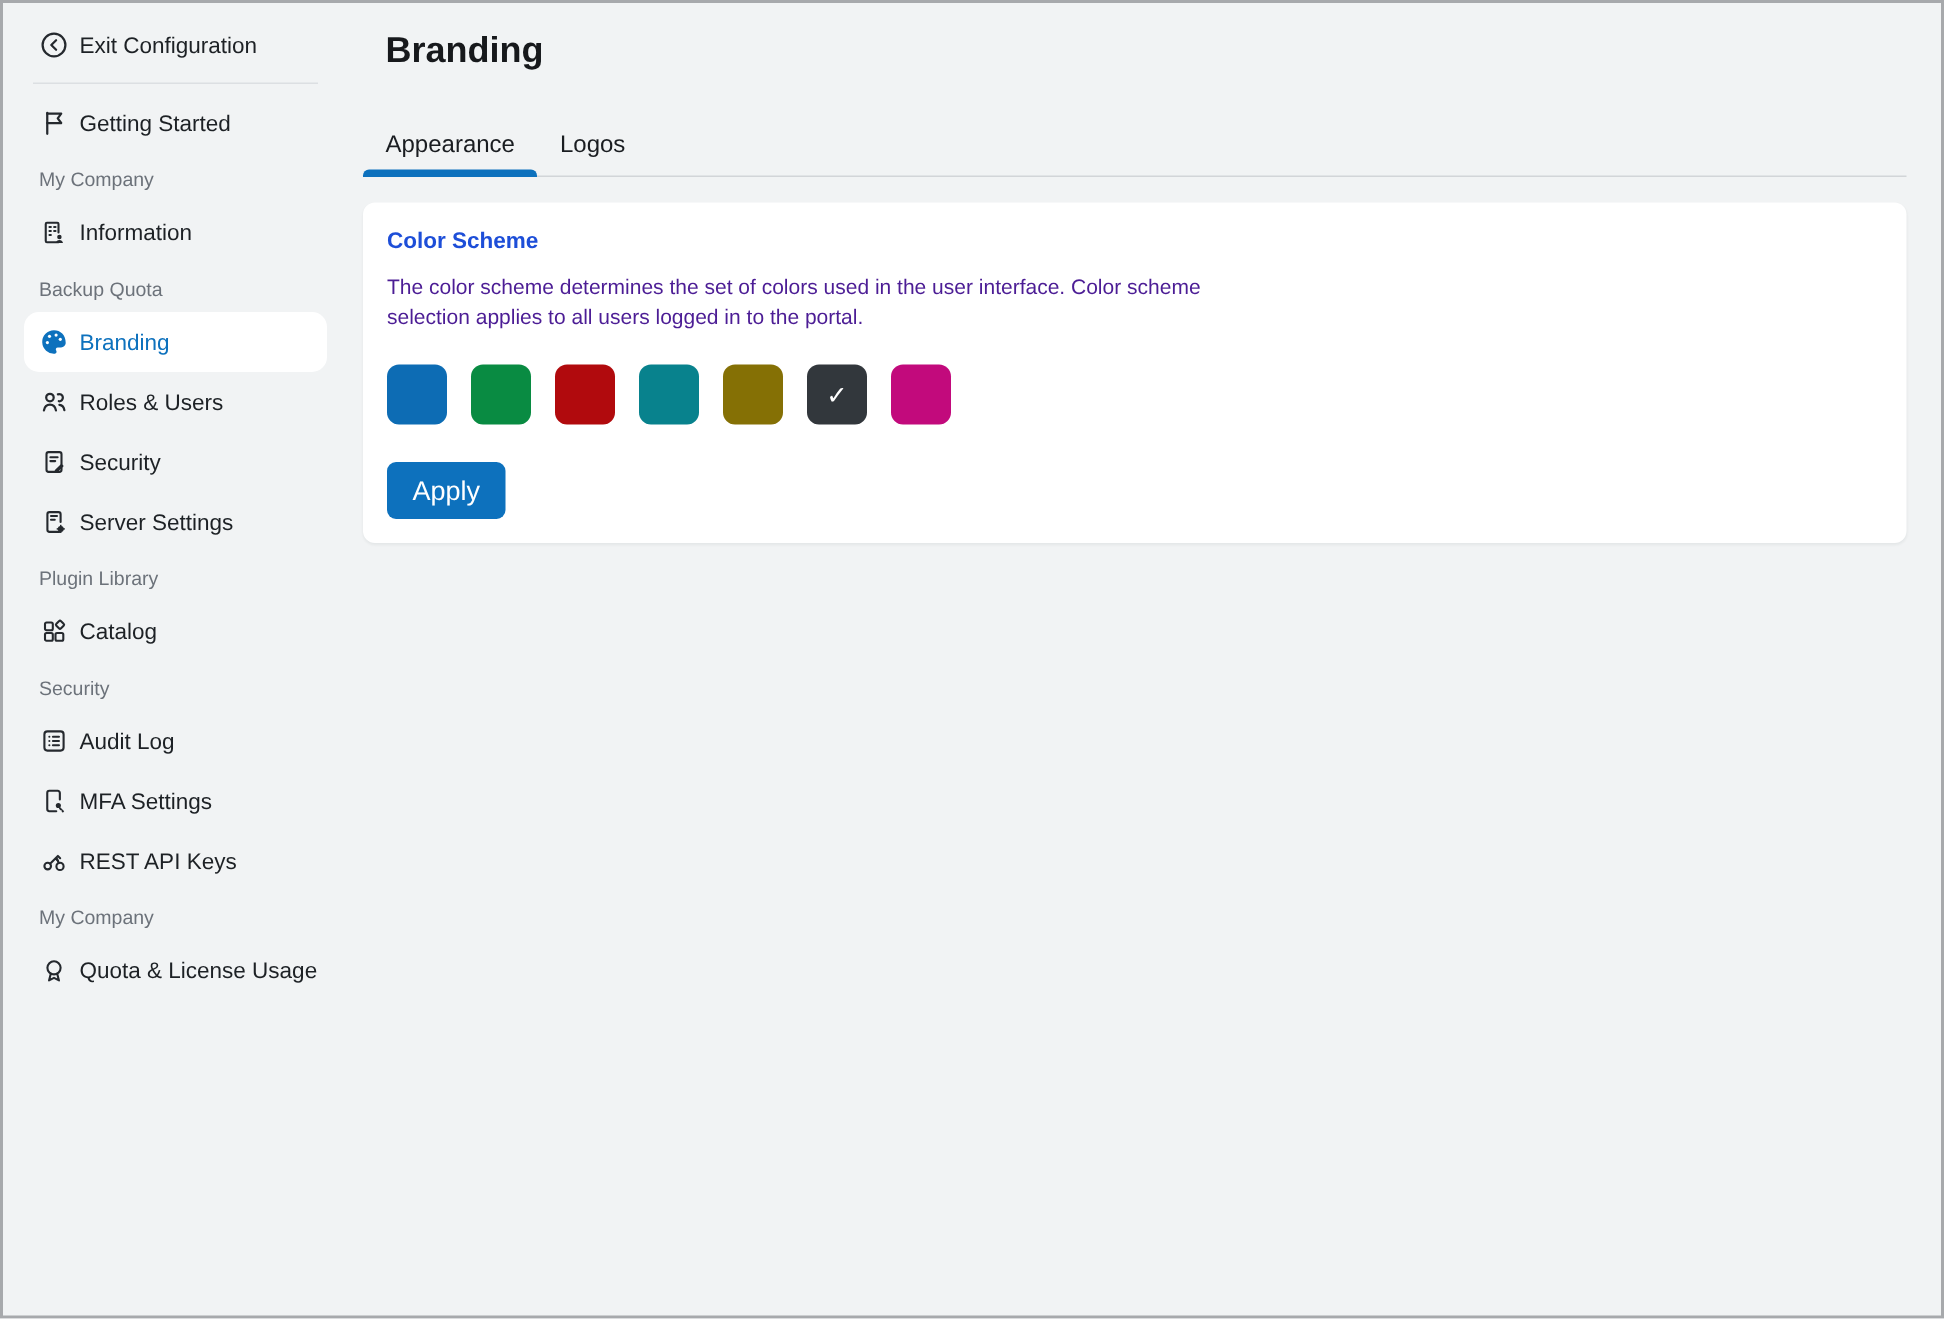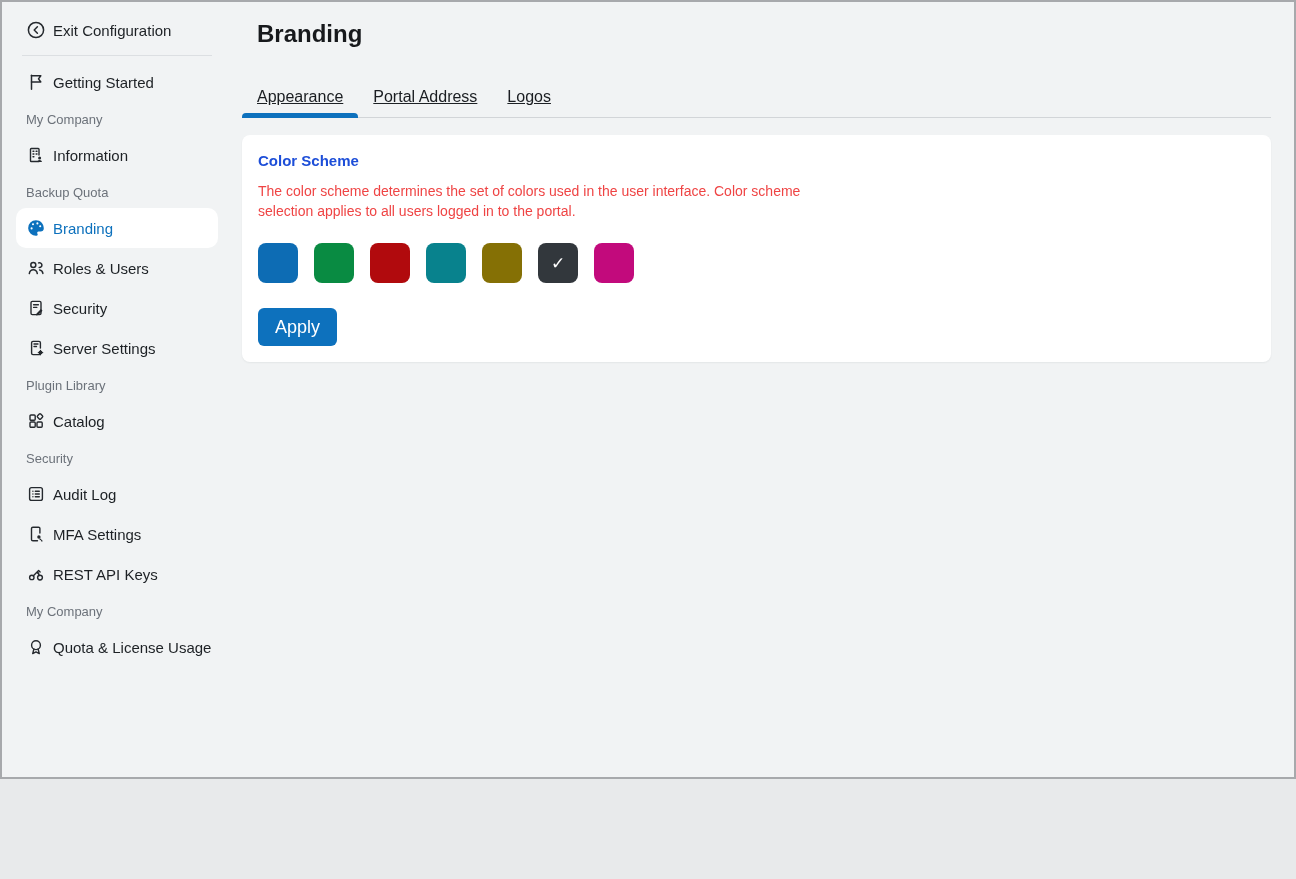--- a/index.html
+++ b/index.html
@@ -2,21 +2,21 @@
 <html style="--brand-blue: #0d71bd; --page-bg: #f1f3f4; --card-bg: #ffffff; --text-dark: #1d2125; --text-muted: #6c727a; --divider: #dcdfe2; --tab-line: #d2d5d8; --frame-border: #a7a9ac;"><head>
 <meta charset="utf-8">
 <style>
   * { box-sizing: border-box; margin: 0; padding: 0; }
   html, body { background: #e8eaeb; }
   body { font-family: "Liberation Sans", sans-serif; }
 
   .screen {
     position: relative;
     width: 1296px;
-    height: 779px;
+    height: 879px;
     background: var(--page-bg, #f1f3f4);
     border: 2px solid var(--frame-border, #a7a9ac);
     overflow: hidden;
     color: var(--text-dark, #1d2125);
   }
 
   
   .sidebar {
     position: absolute;
     left: 0; top: 0; bottom: 0;
@@ -60,21 +60,20 @@
     margin: 17px 0 0 15px;
     font-size: 24px;
     font-weight: 700;
     line-height: 30px;
     color: #17191c;
   }
   .tabs {
     display: flex;
     margin-top: 28px;
     border-bottom: 1px solid var(--tab-line, #d2d5d8);
-    text-decoration: underline;
   }
   .tab {
     position: relative;
     display: inline-flex;
     align-items: center;
     height: 40px;
     padding: 0 15px;
     font-size: 16px;
     color: #1a1d21;
     cursor: pointer;
@@ -99,21 +98,21 @@
     font-size: 15px;
     font-weight: 700;
     line-height: 20px;
     margin-bottom: 10px;
     color: #1d4ed8;
   }
   .card-desc {
     font-size: 14px;
     line-height: 20px;
     max-width: 556px;
-    color: #ef4444;
+    color: #4c1d95;
   }
   .swatch-row {
     display: flex;
     gap: 16px;
     margin-top: 22px;
   }
   .swatch {
     width: 40px;
     height: 40px;
     border: none;
@@ -309,23 +308,20 @@
 
   <main class="main">
 
     <h1 class="page-title">Branding</h1>
 
     <div class="tabs">
       <div class="tab active">
         <span>Appearance</span>
       </div>
       <div class="tab">
-        <span>Portal Address</span>
-      </div>
-      <div class="tab">
         <span>Logos</span>
       </div>
     </div>
 
     <section class="card">
       <h2 class="card-title">Color Scheme</h2>
       <p class="card-desc">The color scheme determines the set of colors used in the user interface. Color scheme selection applies to all users logged in to the portal.</p>
 
       <div class="swatch-row">
         <button class="swatch" style="background-color: rgb(13, 108, 180);"></button>

